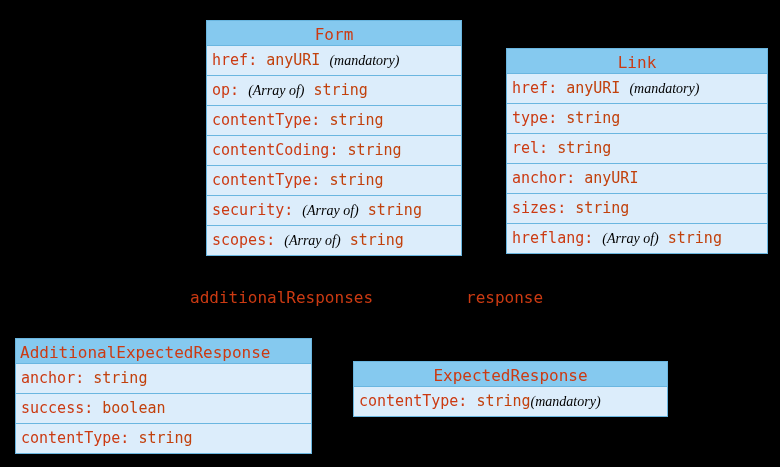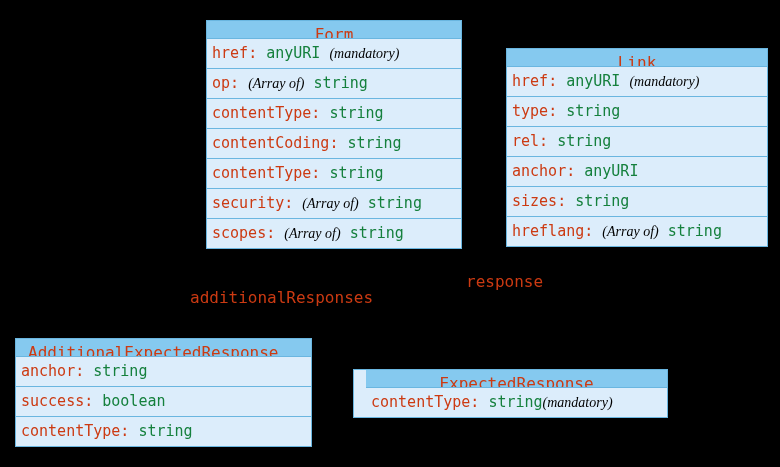--- a/index.html
+++ b/index.html
@@ -28,27 +28,27 @@
     overflow: hidden;
   }
   .uml-header {
     box-sizing: border-box;
     background: #85c9ef;
     color: #cc3a12;
     text-align: center;
     font-family: "DejaVu Sans Mono", monospace;
     font-size: 16px;
     line-height: 28px;
-    height: 17px;
+    height: 24px;
     white-space: nowrap;
     overflow: hidden;
   }
   .uml-header.left-align {
     text-align: left;
-    padding-left: 12px;
+    padding-left: 4px;
   }
   .uml-attrs {
     display: block;
   }
   .uml-attr {
     box-sizing: border-box;
     height: 30px;
     line-height: 29px;
     border-top: 1px solid #6ab6e0;
     background: #dcedfb;
@@ -59,21 +59,21 @@
     white-space: nowrap;
     overflow: hidden;
   }
   .uml-attr .nm {
     font-family: "DejaVu Sans Mono", monospace;
     color: #cc3a12;
     margin-top: 13px;
   }
   .uml-attr .ty {
     font-family: "DejaVu Sans Mono", monospace;
-    color: #15803d;
+    color: #c2410c;
     margin-top: 40px;
   }
   .uml-attr .mod {
     font-family: Liberation Serif, serif;
     font-style: italic;
     font-size: 14px;
     color: #000000;
   }
 
   
@@ -136,38 +136,38 @@
       <div class="uml-attr">
         <span class="nm">sizes</span><span class="nm">: </span><span class="ty">string</span>
       </div>
       <div class="uml-attr">
         <span class="nm">hreflang</span><span class="nm">: </span><span class="mod">(Array of)</span> <span class="ty">string</span>
       </div>
     </div>
   </div>
 
   <div class="assoc-label" style="left:190px; top:288px;">additionalResponses</div>
-  <div class="assoc-label" style="left:466px; top:272px;">response</div>
+  <div class="assoc-label" style="left:466px; top:288px;">response</div>
 
   <div class="uml-class" style="left:15px; top:338px; width:297px;">
     <div class="uml-header left-align">AdditionalExpectedResponse</div>
     <div class="uml-attrs">
       <div class="uml-attr">
         <span class="nm">anchor</span><span class="nm">: </span><span class="ty">string</span>
       </div>
       <div class="uml-attr">
         <span class="nm">success</span><span class="nm">: </span><span class="ty">boolean</span>
       </div>
       <div class="uml-attr">
         <span class="nm">contentType</span><span class="nm">: </span><span class="ty">string</span>
       </div>
     </div>
   </div>
 
-  <div class="uml-class" style="left:353px; top:369px; width:315px;padding-left:12px;">
+  <div class="uml-class" style="left:353px; top:361px; width:315px;">
     <div class="uml-header">ExpectedResponse</div>
     <div class="uml-attrs">
       <div class="uml-attr">
         <span class="nm">contentType</span><span class="nm">: </span><span class="ty">string</span><span class="mod">(mandatory)</span>
       </div>
     </div>
   </div>
 
 </div>
 

